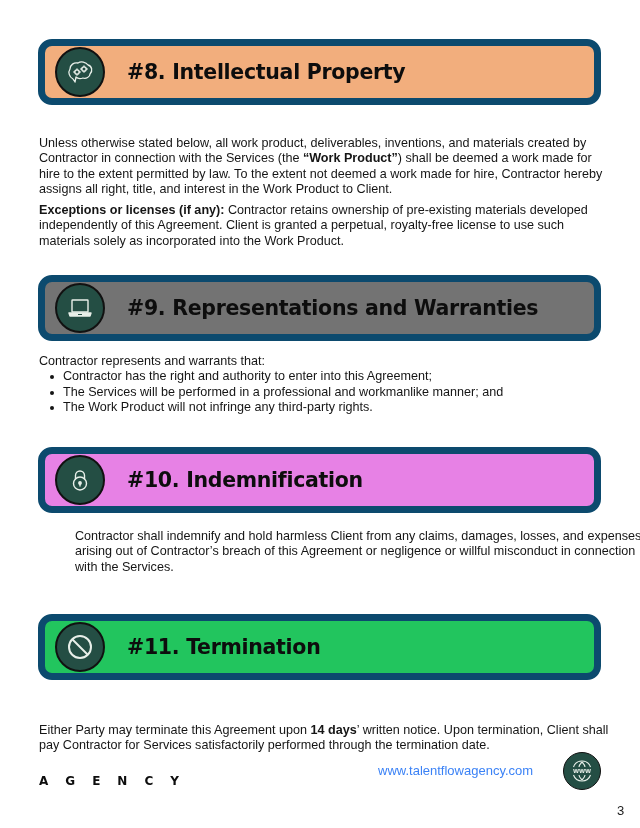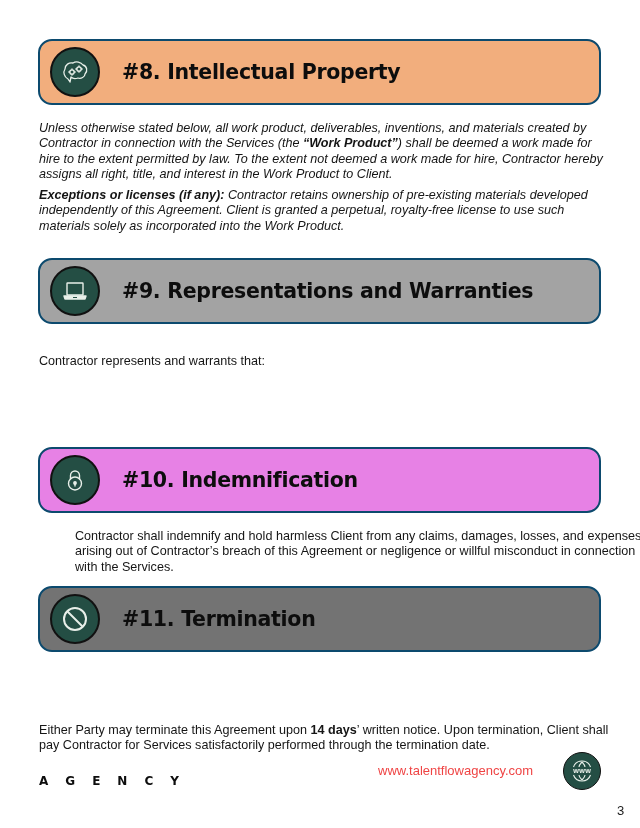--- a/index.html
+++ b/index.html
@@ -1,21 +1,21 @@
 <!DOCTYPE html>
 <html><head>
 <meta charset="utf-8">
 <style>
   * { box-sizing: border-box; margin: 0; padding: 0; }
   html, body { width: 640px; height: 828px; background: #ffffff; }
   body { position: relative; font-family: "DejaVu Sans", sans-serif; color: #111; overflow: hidden; }
 
   .banner {
     position: absolute; left: 38px; width: 563px; height: 66px;
-    border: 2px solid #0c4a6e; border-radius: 14px;
+    border: 7px solid #0c4a6e; border-radius: 14px;
     display: flex; align-items: center;
   }
   .banner .icon-circle {
     position: absolute; left: 10px; top: 50%; transform: translateY(-50%);
     width: 50px; height: 50px; border-radius: 50%;
     background: #244e44; border: 2px solid #111;
     display: flex; align-items: center; justify-content: center;
   }
   .banner .title {
     position: absolute; left: 82px;
@@ -32,21 +32,21 @@
   .body-text ul { list-style: none; margin-top: 0; }
   .body-text li { position: relative; padding-left: 24px; }
   .body-text li::before {
     content: ""; position: absolute; left: 11px; top: 6px;
     width: 4px; height: 4px; border-radius: 50%; background: #151515;
   }
 
   .footer-brand { position: absolute; left: 39px; top: 752px; }
   .brand-name { font-family: "DejaVu Sans", sans-serif; font-weight: bold; font-size: 16.5px; letter-spacing: 0.2px; color: #0d0d0d; }
   .brand-sub { font-family: "DejaVu Sans", sans-serif; font-weight: bold; font-size: 12px; letter-spacing: 17px; margin-top: 22px; color: #0d0d0d; }
-  .website { position: absolute; left: 378px; top: 763px; font-family: "Liberation Sans", sans-serif; font-size: 13px; color: #ef4444; }
+  .website { position: absolute; left: 378px; top: 763px; font-family: "Liberation Sans", sans-serif; font-size: 13px; color: #3b82f6; }
   .www-circle {
     position: absolute; left: 563px; top: 752px; width: 38px; height: 38px;
     border-radius: 50%; background: #244e44; border: 1.5px solid #111;
     display: flex; align-items: center; justify-content: center;
   }
   .page-num { position: absolute; left: 617px; top: 803px; font-family: "Liberation Sans", sans-serif; font-size: 13px; color: #222; }
 </style>
 </head>
 <body>
 
@@ -55,57 +55,62 @@
     <svg width="30" height="30" viewBox="0 0 30 30" fill="none" stroke="#e8efe9" stroke-width="1.3" stroke-linecap="round" stroke-linejoin="round">
       <path d="M8 22 C4 20 3 15 5 12 C5 8 9 5 13 6 C16 4 21 5 23 8 C27 9 28 14 25 17 C25 20 21 22 18 21 C15 22 12 21 11 20 L10 25 Z"></path>
       <circle cx="12" cy="15" r="2.2"></circle>
       <circle cx="19" cy="12" r="2.2"></circle>
       <path d="M12 11.8v1 M12 17.2v1 M8.8 15h1 M14.2 15h1 M19 8.8v1 M19 14.2v1 M15.8 12h1 M21.2 12h1"></path>
     </svg>
   </div>
   <div class="title">#8. Intellectual Property</div>
 </div>
 
-<div class="body-text" style="top:121px;font-style:italic;">
+<div class="body-text" style="top:136px;">
   <p><span>Unless otherwise stated below, all work product, deliverables, inventions, and materials created by Contractor in connection with the Services (the </span><b>“Work Product”</b><span>) shall be deemed a work made for hire to the extent permitted by law. To the extent not deemed a work made for hire, Contractor hereby assigns all right, title, and interest in the Work Product to Client.</span></p>
   <p style="margin-top:6px;"><b>Exceptions or licenses (if any):</b><span> Contractor retains ownership of pre-existing materials developed independently of this Agreement. Client is granted a perpetual, royalty-free license to use such materials solely as incorporated into the Work Product.</span></p>
 </div>
 
-<div class="banner" style="top:258px; background:#a3a3a3;">
+<div class="banner" style="top:275px; background:#737373;">
   <div class="icon-circle">
     <svg width="30" height="30" viewBox="0 0 30 30" fill="none" stroke="#e8efe9" stroke-width="1.4" stroke-linejoin="round">
       <rect x="7" y="7" width="16" height="12" rx="0.5"></rect>
       <path d="M4 20 H26 L25 23 H5 Z" fill="#e8efe9"></path>
       <line x1="13" y1="21.5" x2="17" y2="21.5" stroke="#244e44" stroke-width="1"></line>
     </svg>
   </div>
   <div class="title">#9. Representations and Warranties</div>
 </div>
 
 <div class="body-text" style="top:354px;">
   <p>Contractor represents and warrants that:</p>
+  <ul>
+    <li>Contractor has the right and authority to enter into this Agreement;</li>
+    <li>The Services will be performed in a professional and workmanlike manner; and</li>
+    <li>The Work Product will not infringe any third-party rights.</li>
+  </ul>
 </div>
 
 <div class="banner" style="top:447px; background:#e781e5;">
   <div class="icon-circle">
     <svg width="30" height="30" viewBox="0 0 30 30" fill="none" stroke="#e8efe9" stroke-width="1.4" stroke-linecap="round">
       <path d="M10.5 14 V10.5 A4.5 4.5 0 0 1 19.5 10.5 V14"></path>
       <circle cx="15" cy="18.5" r="6.5"></circle>
       <circle cx="15" cy="18" r="1.2" fill="#e8efe9"></circle>
       <line x1="15" y1="18.5" x2="15" y2="21"></line>
     </svg>
   </div>
   <div class="title">#10. Indemnification</div>
 </div>
 
 <div class="body-text" style="top:529px;margin-left:36px;">
   <p>Contractor shall indemnify and hold harmless Client from any claims, damages, losses, and expenses arising out of Contractor’s breach of this Agreement or negligence or willful misconduct in connection with the Services.</p>
 </div>
 
-<div class="banner" style="top:586px; background:#737373;">
+<div class="banner" style="top:614px; background:#22c55e;">
   <div class="icon-circle">
     <svg width="30" height="30" viewBox="0 0 30 30" fill="none" stroke="#e8efe9" stroke-width="2">
       <circle cx="15" cy="15" r="11"></circle>
       <line x1="7.5" y1="7.5" x2="22.5" y2="22.5"></line>
     </svg>
   </div>
   <div class="title">#11. Termination</div>
 </div>
 
 <div class="body-text" style="top:723px;">

